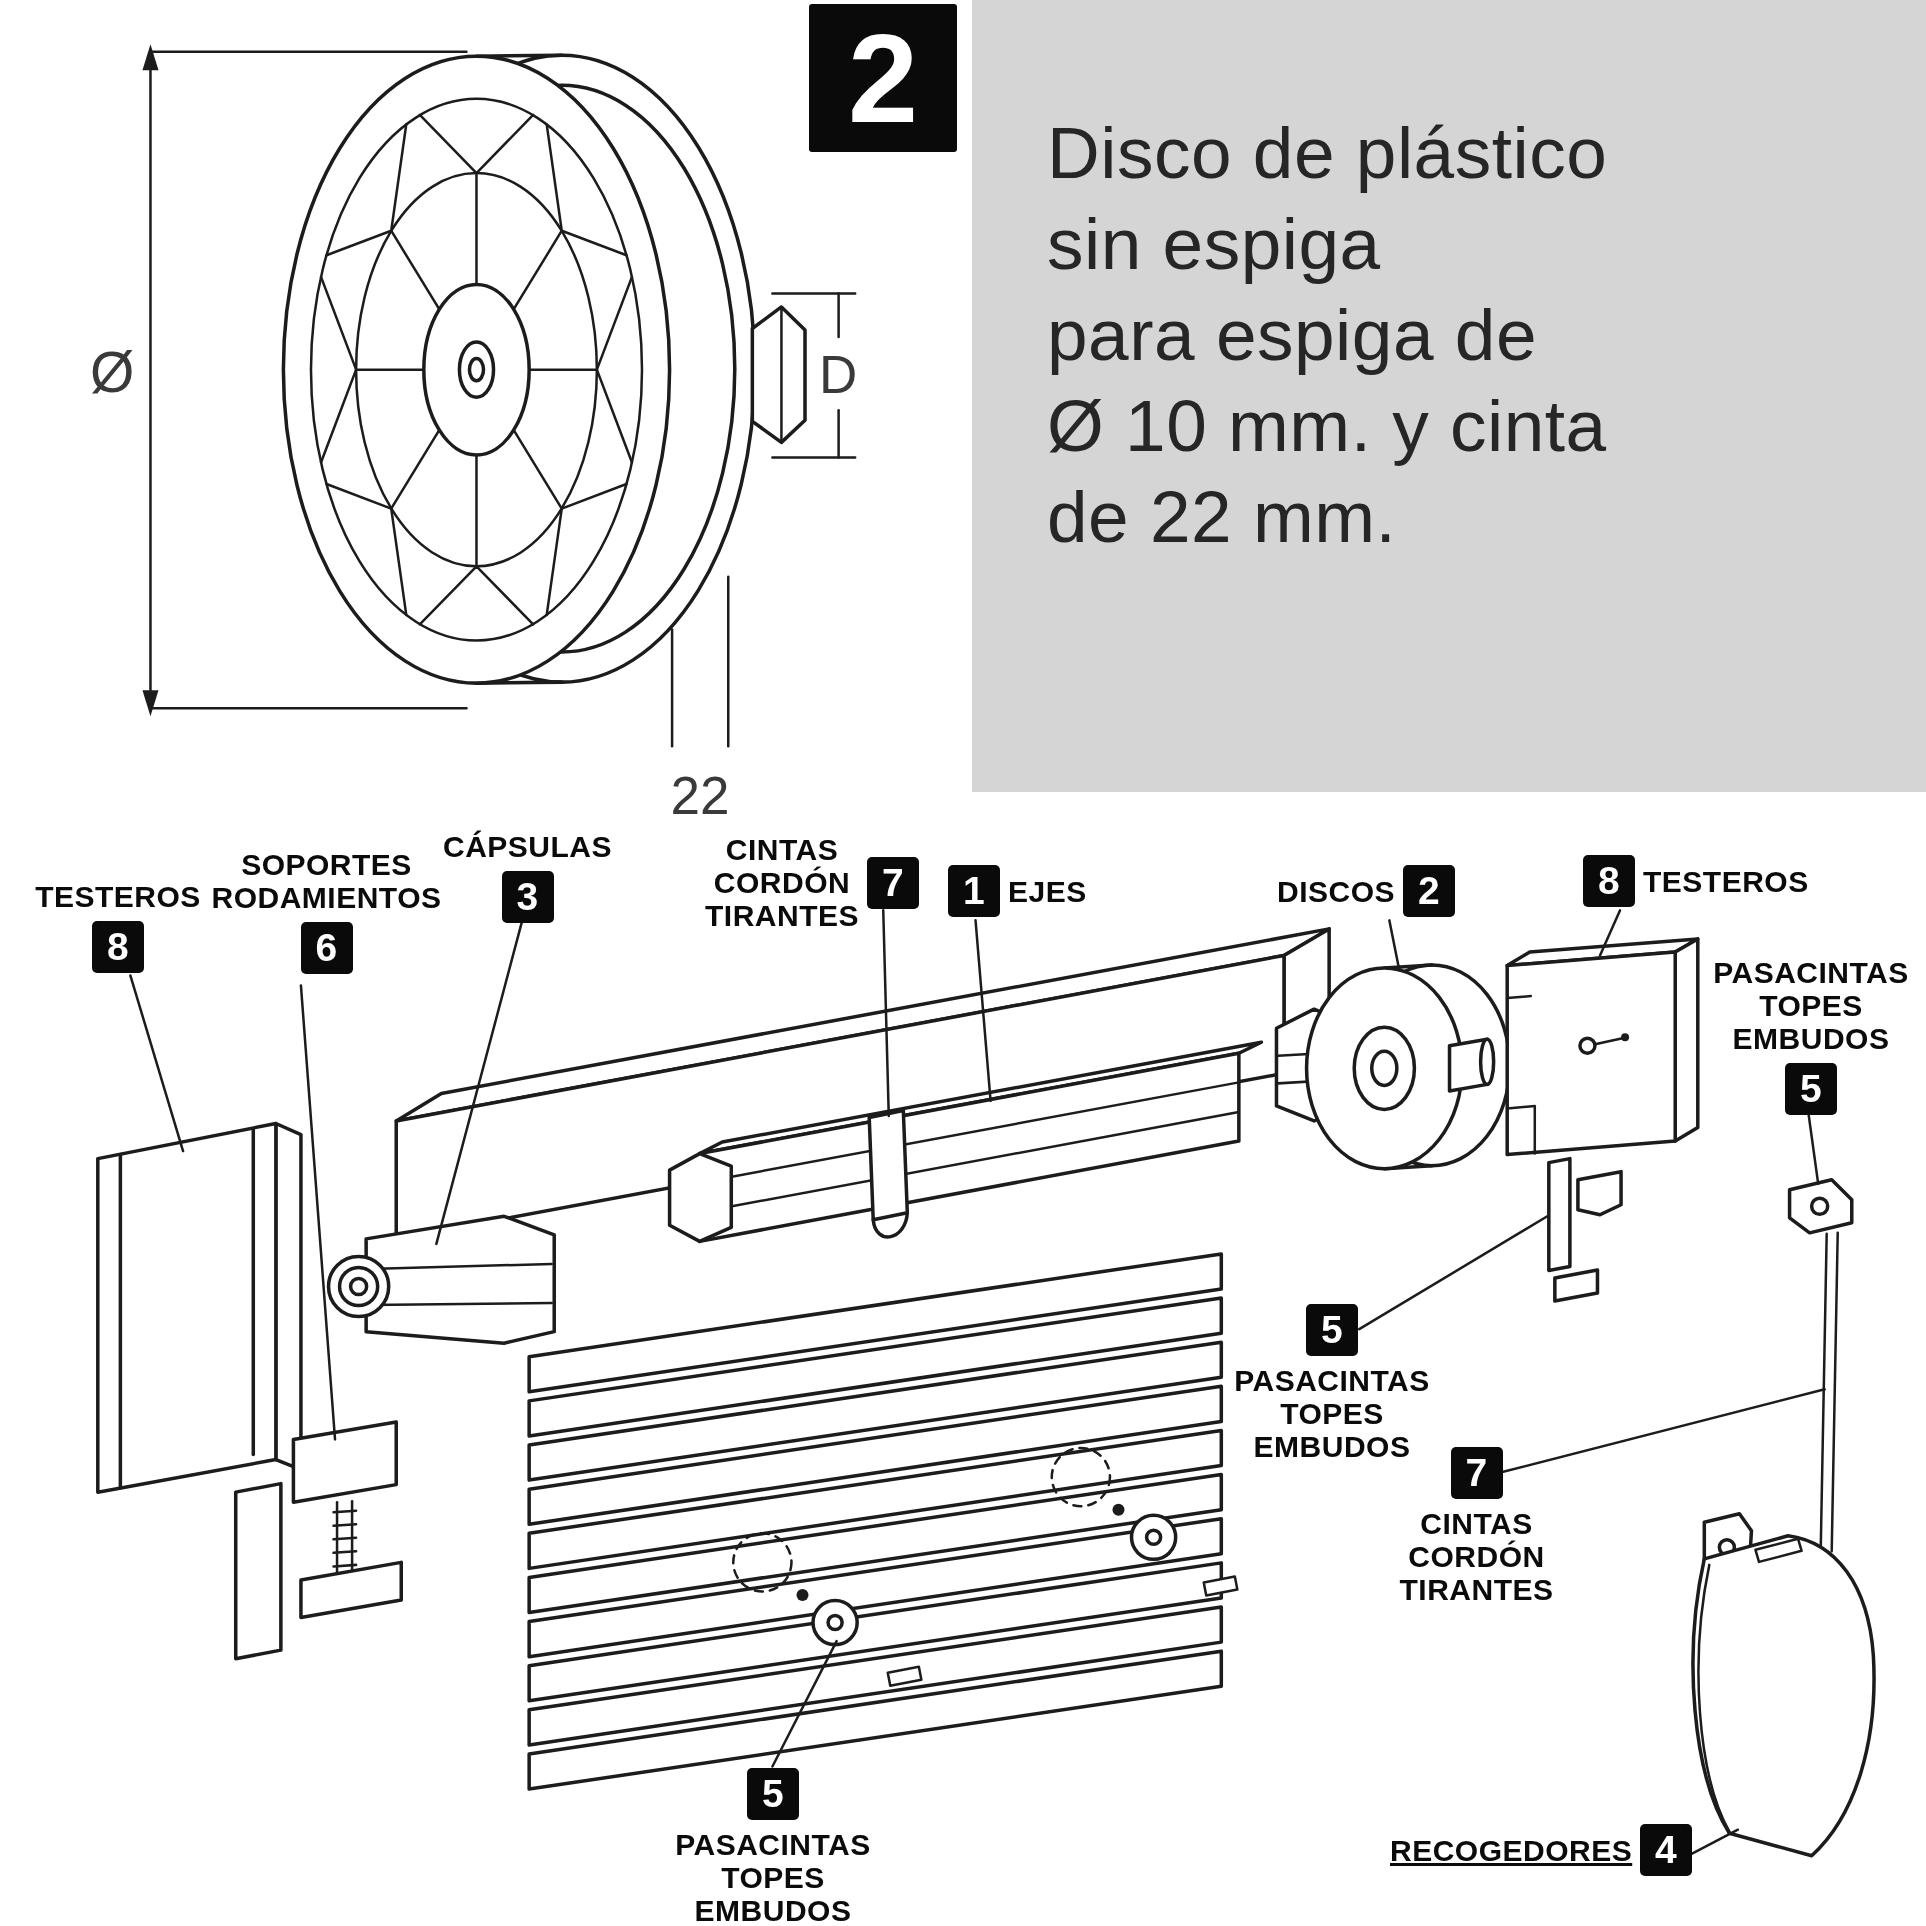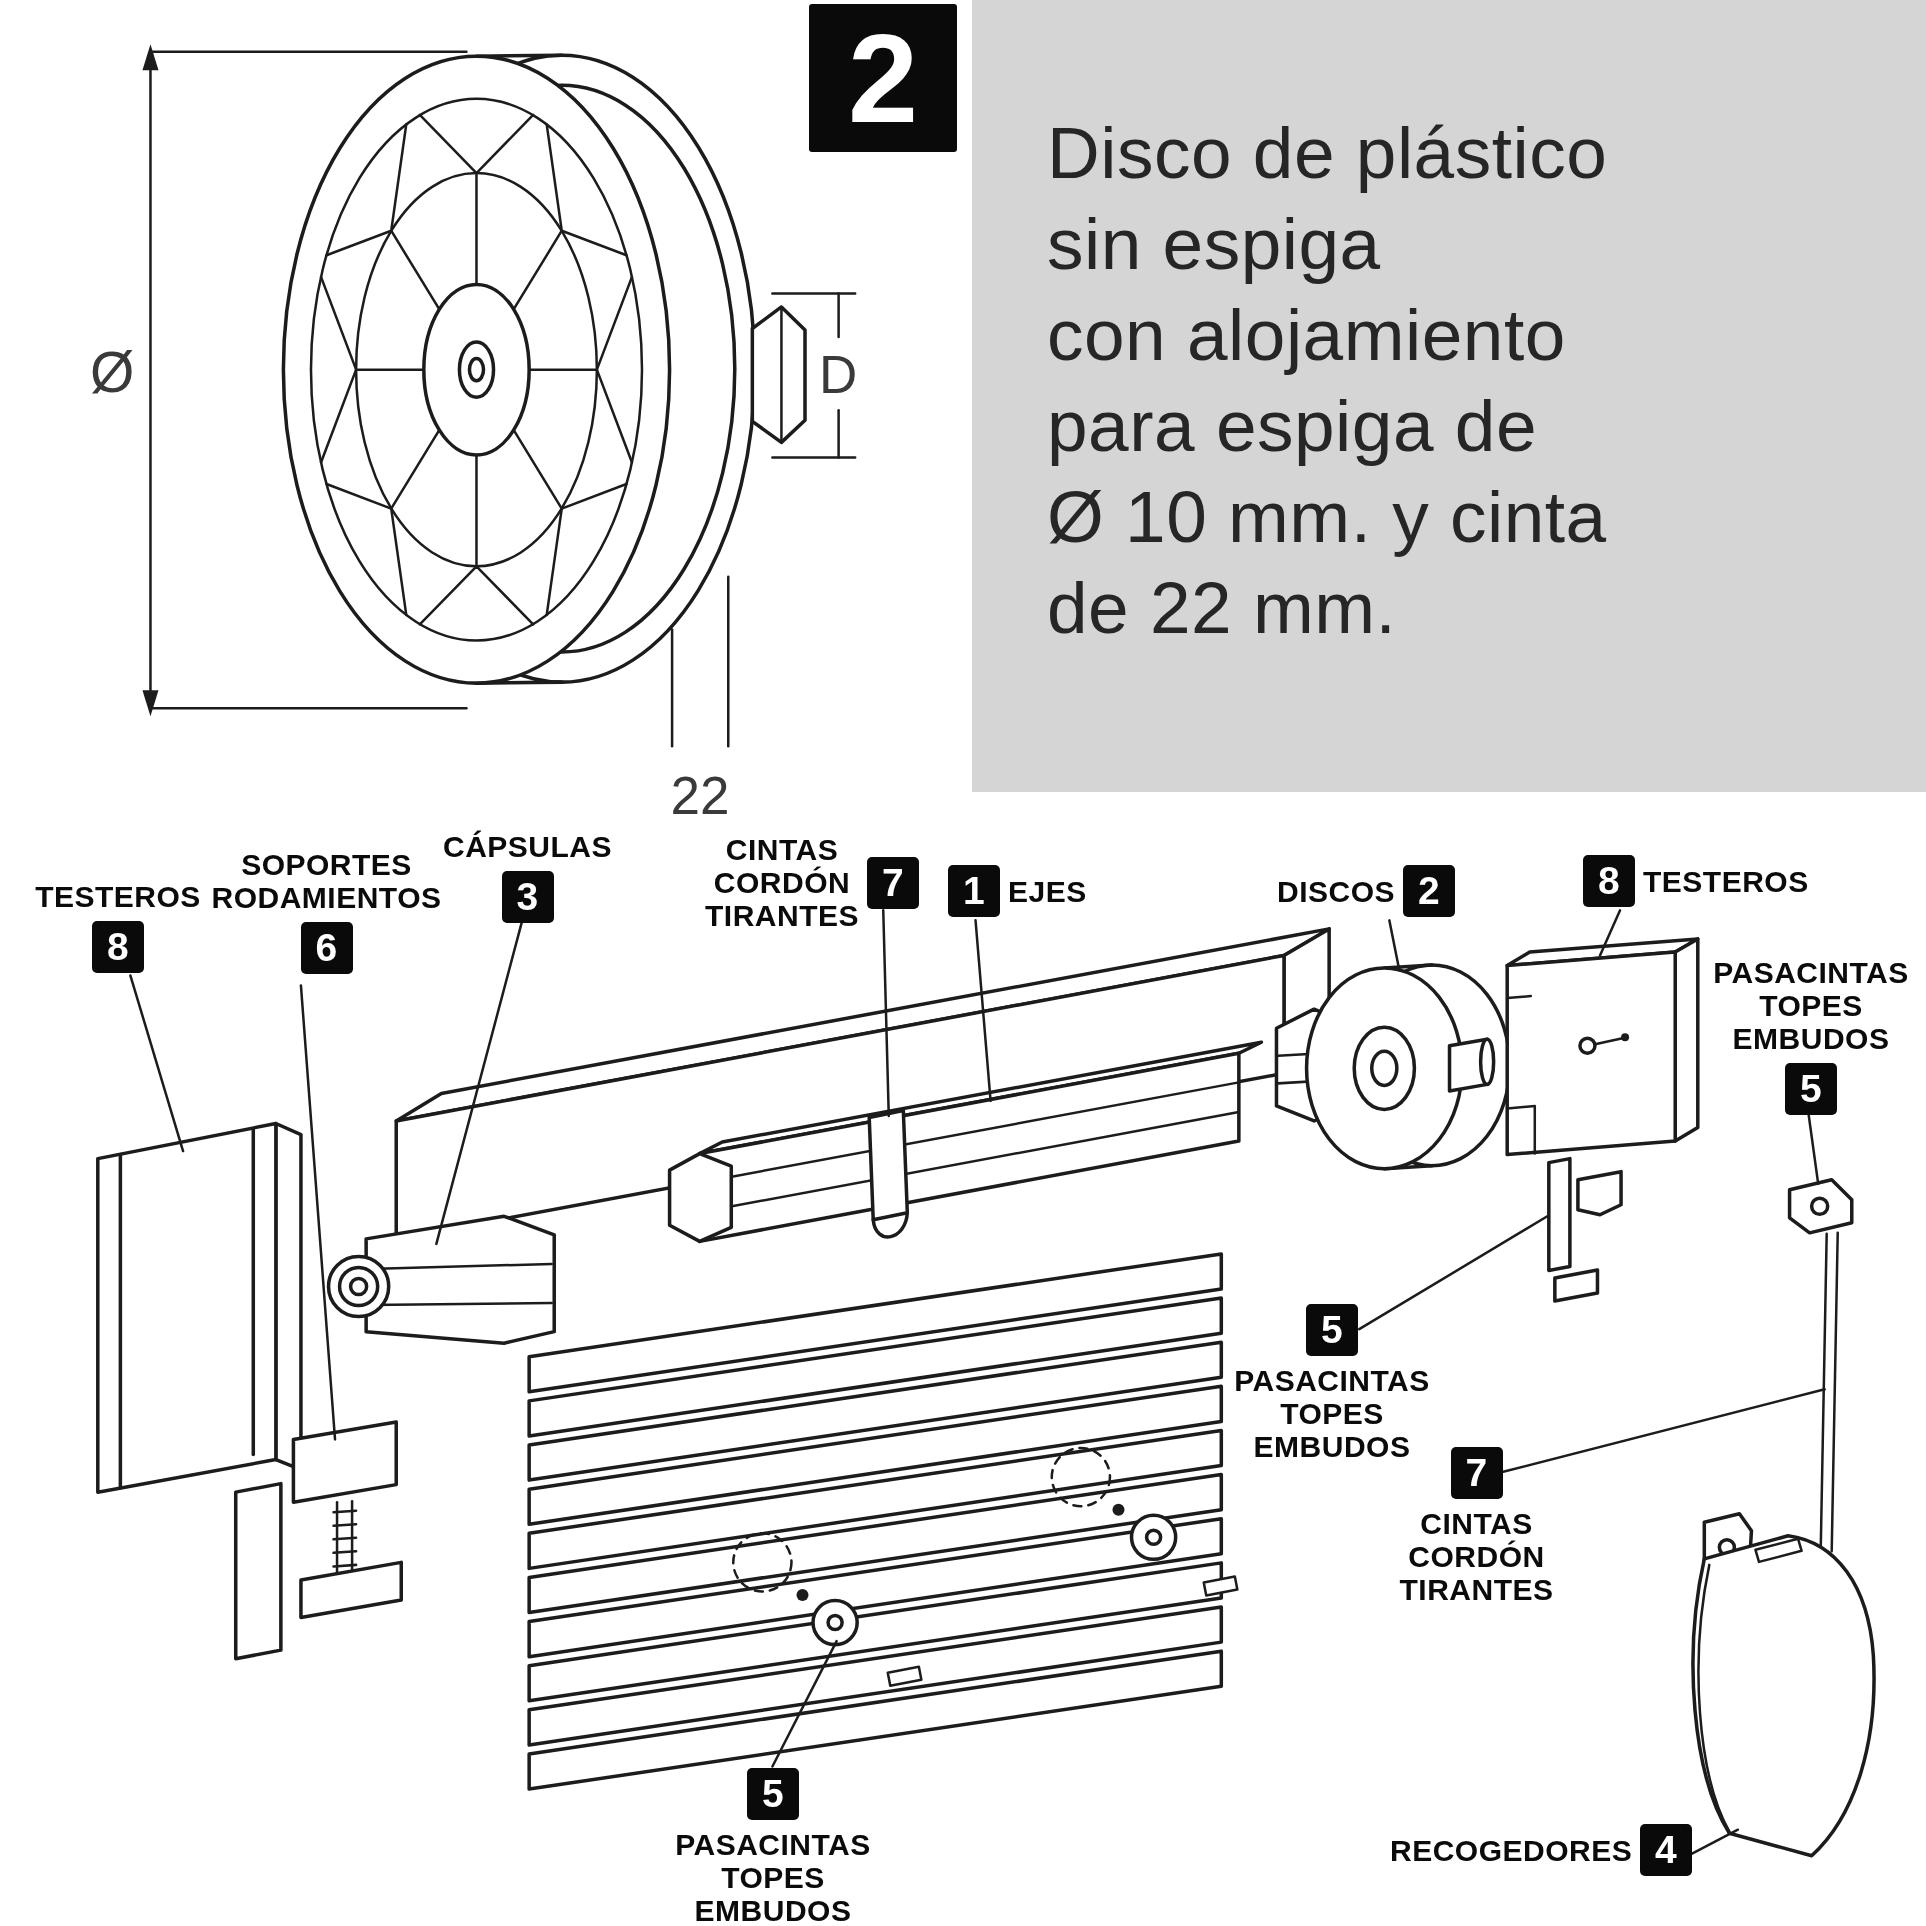--- a/index.html
+++ b/index.html
@@ -37,21 +37,20 @@
   }
 </style>
 </head>
 <body>
 
 <div class="gray-panel"></div>
 <div class="big-badge">2</div>
 <div class="panel-text">
   <p>Disco de plástico</p>
   <p>sin espiga</p>
-  <p>con alojamiento</p>
   <p>para espiga de</p>
   <p>Ø 10 mm. y cinta</p>
   <p>de 22 mm.</p>
 </div>
 
 <svg class="diagram" width="1926" height="1926" viewBox="0 0 3840 3840" fill="none" stroke="#1c1c1c" stroke-width="7" stroke-linejoin="round" stroke-linecap="round">
 
   <g stroke-width="5">
     <line x1="300" y1="110" x2="300" y2="1405"></line>
     <polygon points="300,88 284,140 316,140" fill="#1c1c1c" stroke="none"></polygon>
@@ -316,19 +315,19 @@
 
 <div class="plabel col" style="left:665px; top:1768px; width:216px;">
   <div class="nbadge">5</div>
   <div class="lines">
     <span>PASACINTAS</span>
     <span>TOPES</span>
     <span>EMBUDOS</span>
   </div>
 </div>
 
-<div class="plabel row" style="left:1390px; top:1824px;">
+<div class="plabel row" style="left:1390px; top:1824px;text-decoration:underline;">
   <div class="lines">
     <span>RECOGEDORES</span>
   </div>
   <div class="nbadge">4</div>
 </div>
 
 
 </body></html>

